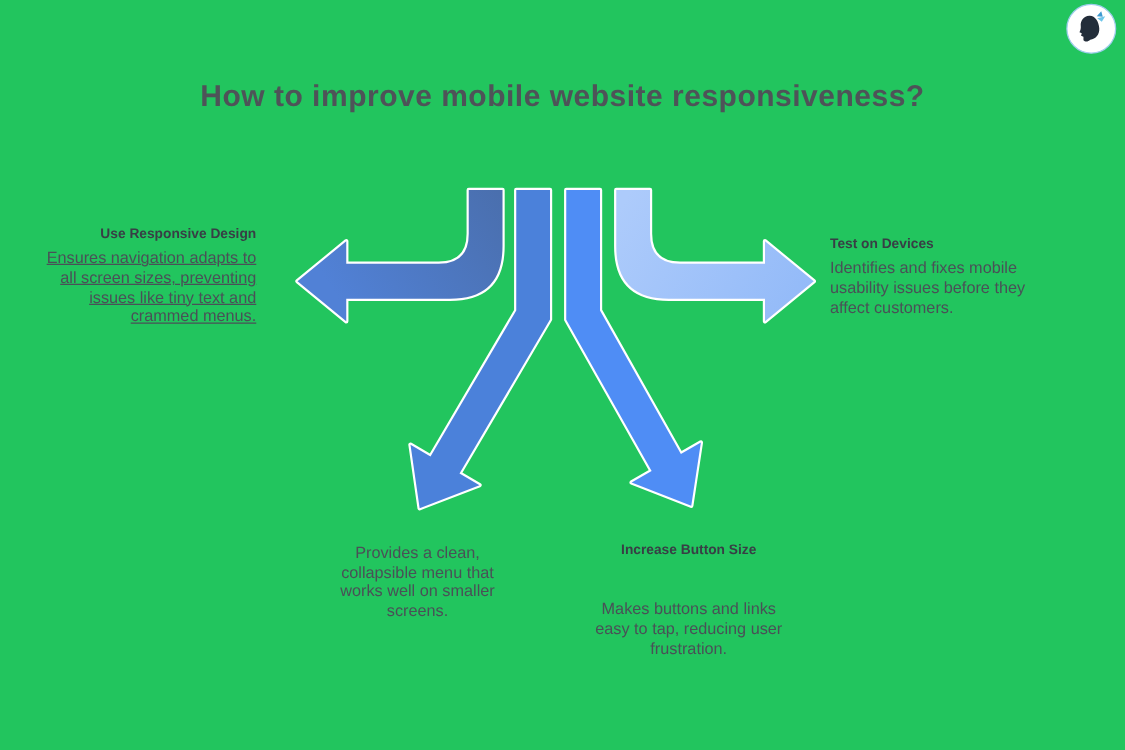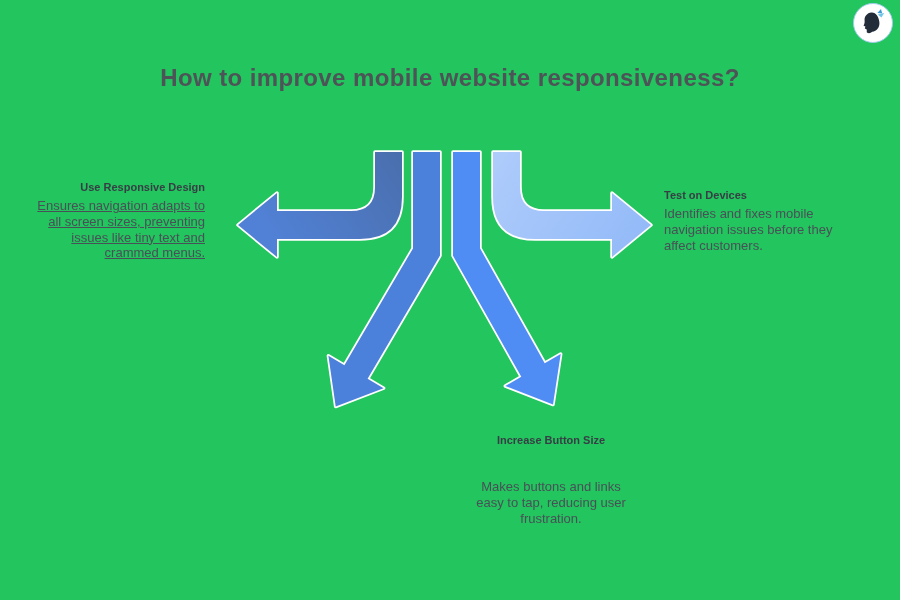--- a/index.html
+++ b/index.html
@@ -59,24 +59,25 @@
     <path d="M 453,152 L 480,152 L 480,248.3 L 544.7,363.2 L 560.7,354 L 553,404.6 L 505.3,386 L 521.3,376.8 L 453,255.7 Z" stroke="#ffffff" stroke-width="3.5" stroke-linejoin="round" paint-order="stroke fill" fill="#4f8df5"></path>
   </svg>
 
   <div class="block align-right" id="block-left">
     <h2 style="color: rgb(56, 62, 69);">Use Responsive Design</h2>
     <p style="color: rgb(74, 80, 87); text-decoration: underline;">Ensures navigation adapts to all screen sizes, preventing issues like tiny text and crammed menus.</p>
   </div>
 
   <div class="block align-left" id="block-right">
     <h2 style="color: rgb(56, 62, 69);">Test on Devices</h2>
-    <p style="color: rgb(74, 80, 87);">Identifies and fixes mobile navigation issues before they affect customers.</p>
+    <p style="color: rgb(74, 80, 87);">Identifies and fixes mobile usability issues before they affect customers.</p>
   </div>
 
   <div class="block align-center" id="block-bottom-left">
+    <p style="color: rgb(74, 80, 87);">Provides a clean, collapsible menu that works well on smaller screens.</p>
   </div>
 
   <div class="block align-center" id="block-bottom-right">
     <h2 class="narrow-head" style="color: rgb(56, 62, 69);">Increase Button Size</h2>
     <p style="color: rgb(74, 80, 87); margin-top: 32px;">Makes buttons and links easy to tap, reducing user frustration.</p>
   </div>
 
   <div class="logo" style="border-color: rgb(159, 205, 236);">
     <svg width="32" height="32" viewBox="0 0 40 40">
       <path d="M18,7 C12.5,7.5 9,12 9.5,17 C9.8,19.5 9.2,21.5 8.2,23.5 L10.5,24.5 L9.8,27 L12.2,28 L12.2,31.5 C14,33.5 17,33 19,31 C24.5,30.5 28.5,25.5 28,19.5 C27.5,12.5 23.5,6.5 18,7 Z" fill="#232d3a"></path>

